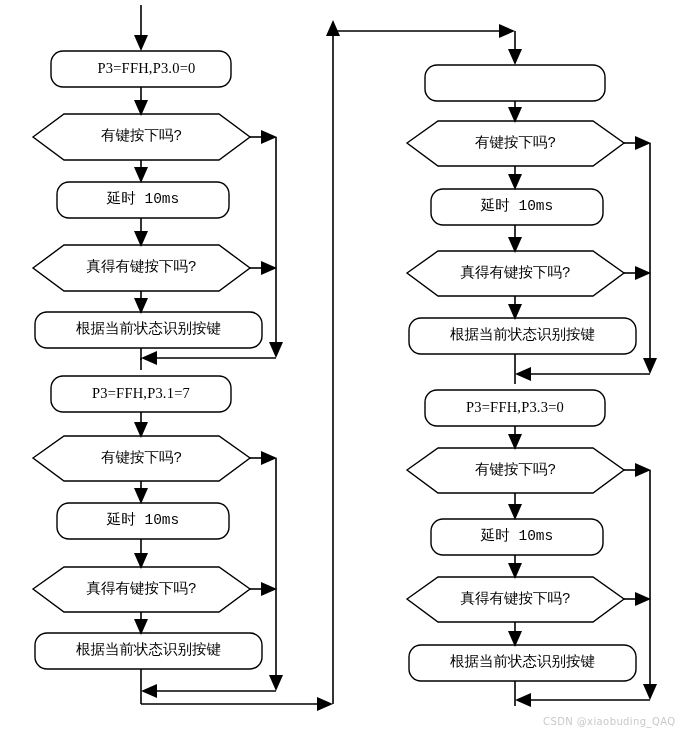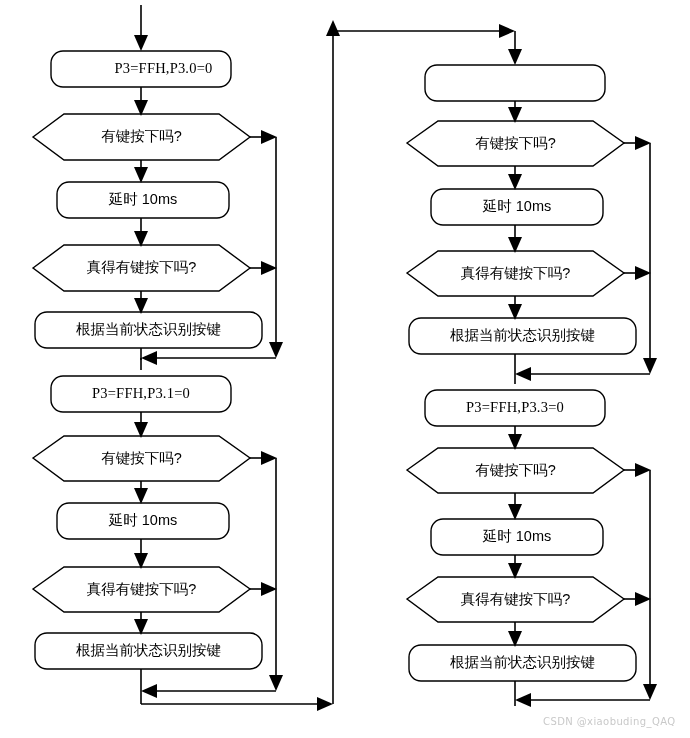--- a/index.html
+++ b/index.html
@@ -56,21 +56,21 @@
     line-height: 1.1;
     white-space: nowrap;
     pointer-events: none;
   }
   .node-text.mono-ascii {
     font-family: "Liberation Serif", "DejaVu Serif", serif;
     font-size: 14.5px;
     letter-spacing: 0.2px;
   }
   .node-text.cjk {
-    font-family: Liberation Sans, sans-serif;
+    font-family: Liberation Mono, monospace;
     font-size: 14.5px;
   }
   .watermark {
     position: absolute;
     left: 543px;
     top: 716px;
     font-family: "DejaVu Sans", "Liberation Sans", sans-serif;
     font-size: 10px;
     color: #c9c9c9;
     letter-spacing: 0.4px;
@@ -297,27 +297,27 @@
       <line class="conn" x1="650" y1="700" x2="526" y2="700"></line>
       <polygon class="arrowhead" points="515,700 531,693 531,707"></polygon>
     </g>
 
     <g>
       <line class="conn" x1="515" y1="700" x2="515" y2="706"></line>
     </g>
 
   </svg>
 
-  <div class="node-text mono-ascii" style="left:58px; top:51px; width:211px; height:36px;">P3=FFH,P3.0=0</div>
+  <div class="node-text mono-ascii" style="left:41px; top:51px; width:211px; height:36px;">P3=FFH,P3.0=0</div>
   <div class="node-text cjk" style="left:64px; top:119px; width:155px; height:36px;">有键按下吗?</div>
   <div class="node-text cjk" style="left:57px; top:182px; width:172px; height:36px;">延时 10ms</div>
   <div class="node-text cjk" style="left:64px; top:250px; width:155px; height:36px;">真得有键按下吗?</div>
   <div class="node-text cjk" style="left:35px; top:312px; width:227px; height:36px;">根据当前状态识别按键</div>
 
-  <div class="node-text mono-ascii" style="left:51px; top:376px; width:180px; height:36px;">P3=FFH,P3.1=0</div>
+  <div class="node-text mono-ascii" style="left:51px; top:376px; width:180px; height:36px;">P3=FFH,P3.1=7</div>
   <div class="node-text cjk" style="left:64px; top:441px; width:155px; height:36px;">有键按下吗?</div>
   <div class="node-text cjk" style="left:57px; top:503px; width:172px; height:36px;">延时 10ms</div>
   <div class="node-text cjk" style="left:64px; top:572px; width:155px; height:36px;">真得有键按下吗?</div>
   <div class="node-text cjk" style="left:35px; top:633px; width:227px; height:36px;">根据当前状态识别按键</div>
 
   <div class="node-text cjk" style="left:438px; top:126px; width:155px; height:36px;">有键按下吗?</div>
   <div class="node-text cjk" style="left:431px; top:189px; width:172px; height:36px;">延时 10ms</div>
   <div class="node-text cjk" style="left:438px; top:256px; width:155px; height:36px;">真得有键按下吗?</div>
   <div class="node-text cjk" style="left:409px; top:318px; width:227px; height:36px;">根据当前状态识别按键</div>
 

